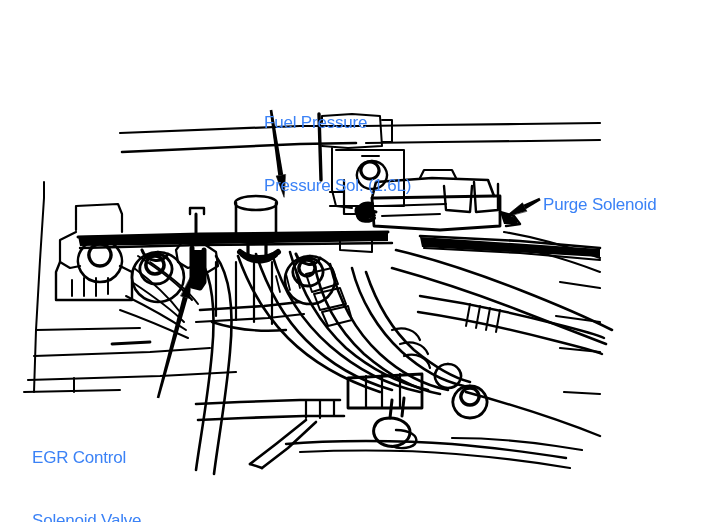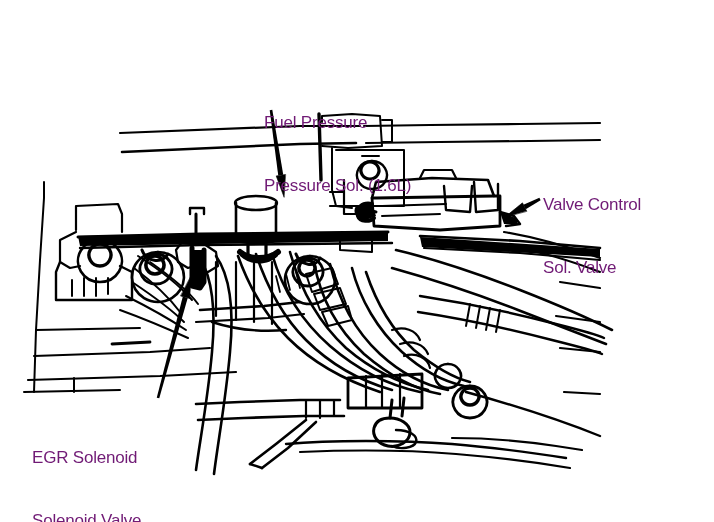--- a/index.html
+++ b/index.html
@@ -20,21 +20,21 @@
     width: 714px;
     height: 522px;
     background: #ffffff;
   }
   #diagram {
     position: absolute;
     left: 0; top: 0;
   }
   .callout {
     position: absolute;
-    color: #701a75;
+    color: #3b82f6;
     font-family: "Liberation Sans", sans-serif;
     font-size: 17px;
     line-height: 21px;
     white-space: pre;
     letter-spacing: -0.2px;
   }
   #label-fuel-pressure {
     left: 264px;
     top: 70px;
   }
@@ -195,22 +195,21 @@
         <path d="M191 276 L189.69604092399481 298.43790744985154 L180.81519343061962 296.03571099672547 Z" fill="#000000" stroke="#000000" stroke-width="0.6"></path>
       </g>
   </svg>
 
   <div class="callout" id="label-fuel-pressure">
     <div>Fuel Pressure</div>
     <div>Pressure Sol. (1.6L)</div>
   </div>
 
   <div class="callout" id="label-purge-control">
-    <div>Valve Control</div>
-    <div>Sol. Valve</div>
+    <div>Purge Solenoid</div>
   </div>
 
   <div class="callout" id="label-egr-control">
-    <div>EGR Solenoid</div>
+    <div>EGR Control</div>
     <div>Solenoid Valve</div>
   </div>
 
 </div>
 
 </body></html>

